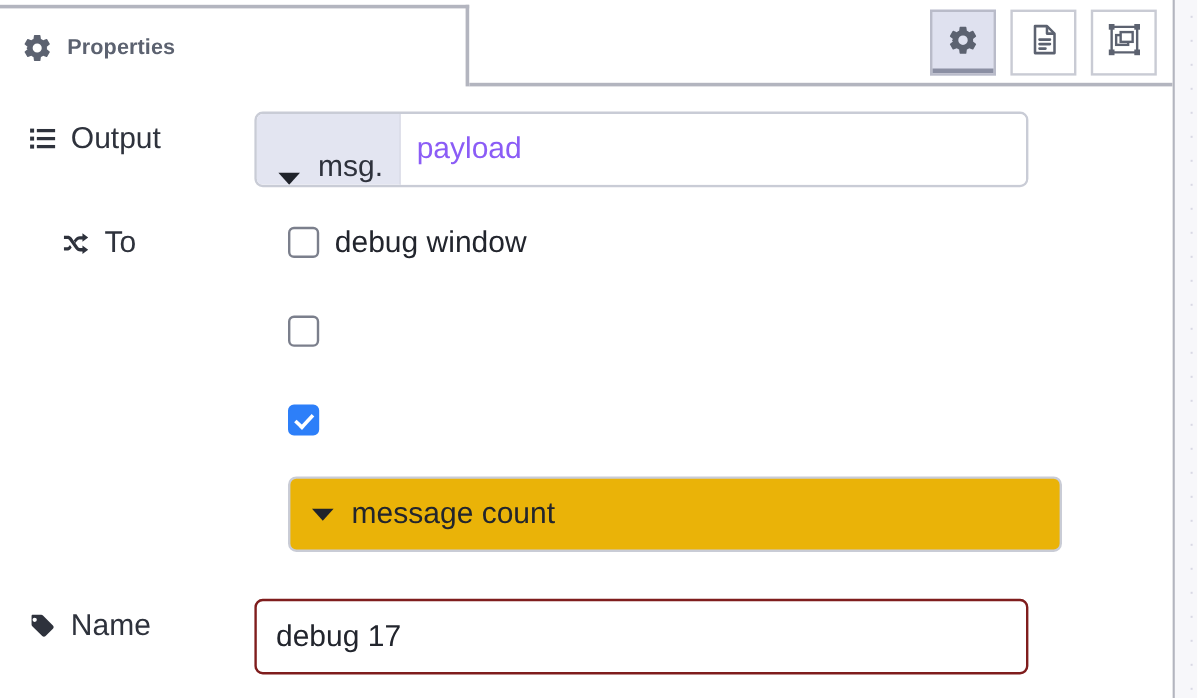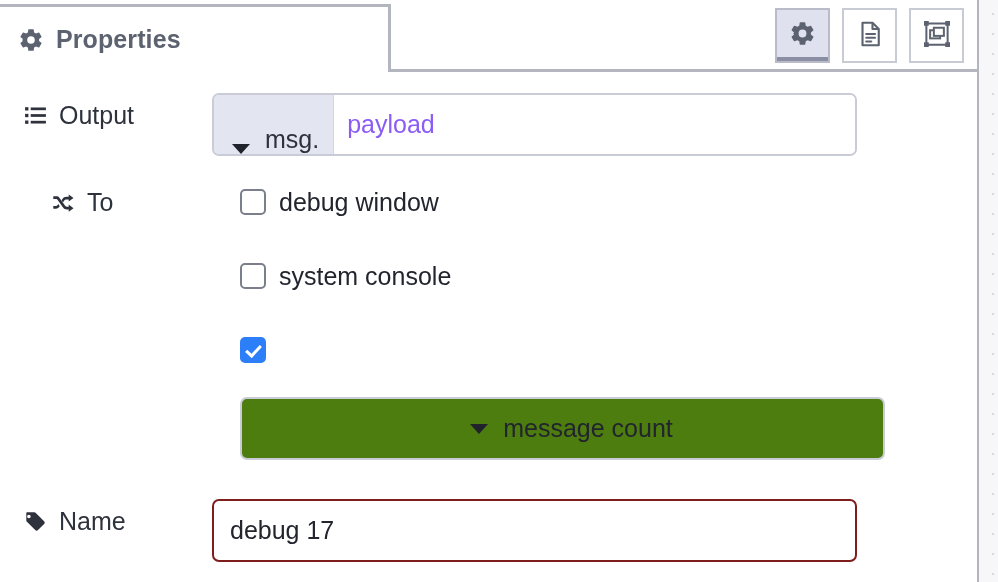--- a/index.html
+++ b/index.html
@@ -86,21 +86,21 @@
   }
   .tab-properties .tab-icon {
     width: 26px;
     height: 26px;
     margin-right: 12px;
     display: inline-flex;
     align-items: center;
     justify-content: center;
   }
   .tab-properties .tab-label {
-    font-size: 25px;
+    font-size: 18px;
     font-weight: bold;
     color: #5c6270;
     letter-spacing: .1px;
     text-align: center;
   }
 
   
   .tab-actions {
     position: absolute;
     right: 13px;
@@ -244,26 +244,25 @@
     color: #22252d;
   }
 
   
   .big-select {
     width: 645px;
     height: 63px;
     box-sizing: border-box;
     border: 2px solid #c9ccd6;
     border-radius: 7px;
-    background: #4d7c0f;
+    background: #eab308;
     display: flex;
     align-items: center;
     padding-left: 18px;
     cursor: pointer;
-    justify-content: center;
   }
   .big-select .sel-label {
     font-size: 25px;
     color: #22252d;
   }
 
   
   .text-input {
     width: 645px;
     height: 63px;
@@ -382,21 +381,20 @@
         </div>
         <div class="row-field">
 
           <div class="check-row" style="height:44px;">
             <span class="cbox"></span>
             <span class="check-label">debug window</span>
           </div>
 
           <div class="check-row" style="height:44px; margin-top:30px;">
             <span class="cbox"></span>
-            <span class="check-label">system console</span>
           </div>
 
           <div class="check-row" style="height:44px; margin-top:30px;">
             <span class="cbox checked"></span>
           </div>
 
           <div class="big-select" style="margin-top:25px;">
             <span class="caret-down"></span>
             <span class="sel-label">message count</span>
           </div>

